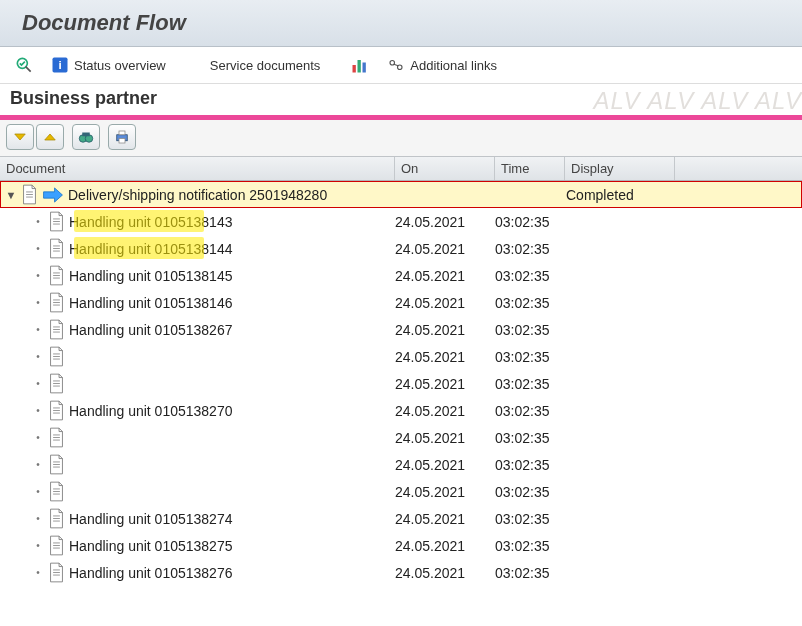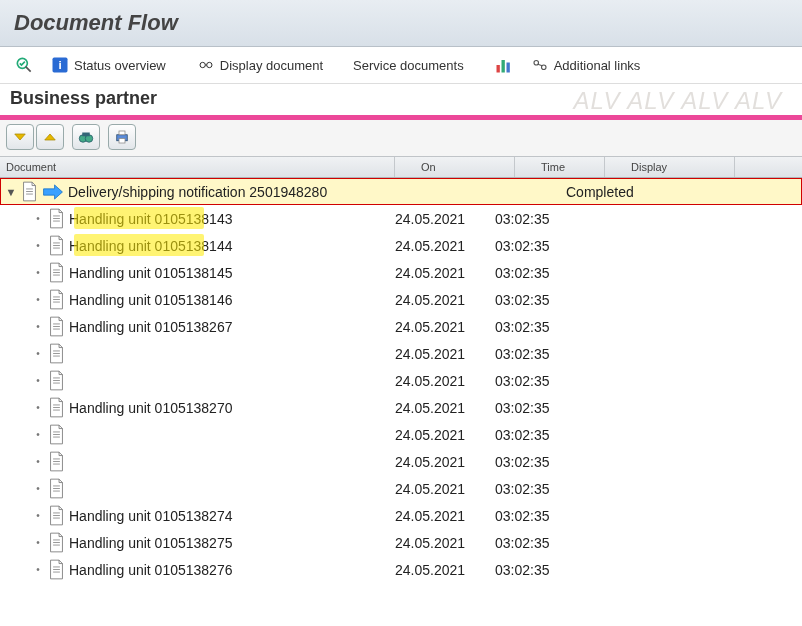--- a/index.html
+++ b/index.html
@@ -8,21 +8,21 @@
     font-family: Arial, sans-serif;
     font-size: 13px;
     color: #333;
     background: #f5f5f5;
     width: 802px;
     height: 626px;
     overflow: hidden;
   }
   .title-bar {
     background: linear-gradient(#e8edf2, #d8e0e8);
-    padding: 10px 14px;
+    padding: 10px 22px;
     border-bottom: 1px solid #b8c0c8;
   }
   .title-text {
     font-size: 22px;
     font-style: italic;
     font-weight: bold;
     color: #444;
   }
   .toolbar-main {
     background: #fff;
@@ -63,21 +63,21 @@
     position: absolute;
     left: 190px;
     top: 0;
     width: 300px;
     height: 28px;
     background: #fff;
     border-radius: 6px;
   }
   .alv-watermark {
     position: absolute;
-    right: 20px;
+    right: 0;
     bottom: 0;
     color: rgba(150,140,130,0.28);
     font-style: italic;
     font-size: 24px;
     letter-spacing: 1px;
     pointer-events: none;
   }
   .toolbar-tree {
     padding: 4px 6px 6px 6px;
     display: flex;
@@ -94,23 +94,22 @@
     display: inline-flex;
     align-items: center;
     justify-content: center;
     cursor: pointer;
   }
   .col-headers {
     display: flex;
     background: linear-gradient(#f0f2f4, #dfe3e7);
     border-top: 1px solid #c0c4c8;
     border-bottom: 1px solid #b0b4b8;
-    font-size: 11px;
+    font-size: 13px;
     color: #444;
-    gap: 20px;
   }
   .ch {
     padding: 4px 6px;
     border-right: 1px solid #c4c8cc;
   }
   .ch-doc   { width: 395px; }
   .ch-on    { width: 100px; }
   .ch-time  { width: 70px; }
   .ch-status{ width: 110px; }
   .tree {
@@ -186,30 +185,20 @@
   <span class="tb-btn">
     <span class="icon-box">
       <svg viewBox="0 0 24 24" width="20" height="20">
           <rect x="3" y="3" width="18" height="18" rx="2" fill="#2a6bd4"></rect>
           <text x="12" y="17" text-anchor="middle" font-size="14" fill="#fff" font-family="Arial" font-weight="bold">i</text>
         </svg>
     </span>
     <span>Status overview</span>
   </span>
   <span class="tb-sep"></span>
-  <span class="tb-btn">
-    <span class="icon-box">
-      <svg viewBox="0 0 24 24" width="20" height="16">
-          <circle cx="7" cy="12" r="4" fill="none" stroke="#333" stroke-width="1.5"></circle>
-          <circle cx="17" cy="12" r="4" fill="none" stroke="#333" stroke-width="1.5"></circle>
-          <line x1="11" y1="12" x2="13" y2="12" stroke="#333" stroke-width="1.5"></line>
-        </svg>
-    </span>
-    <span>Display document</span>
-  </span>
   <span class="tb-sep"></span>
   <span class="tb-btn">
     <span>Service documents</span>
   </span>
   <span class="tb-sep"></span>
   <span class="tb-btn">
     <span class="icon-box">
       <svg viewBox="0 0 24 24" width="20" height="20">
           <rect x="3" y="12" width="4" height="9" fill="#d44"></rect>
           <rect x="9" y="6" width="4" height="15" fill="#3a7"></rect>

